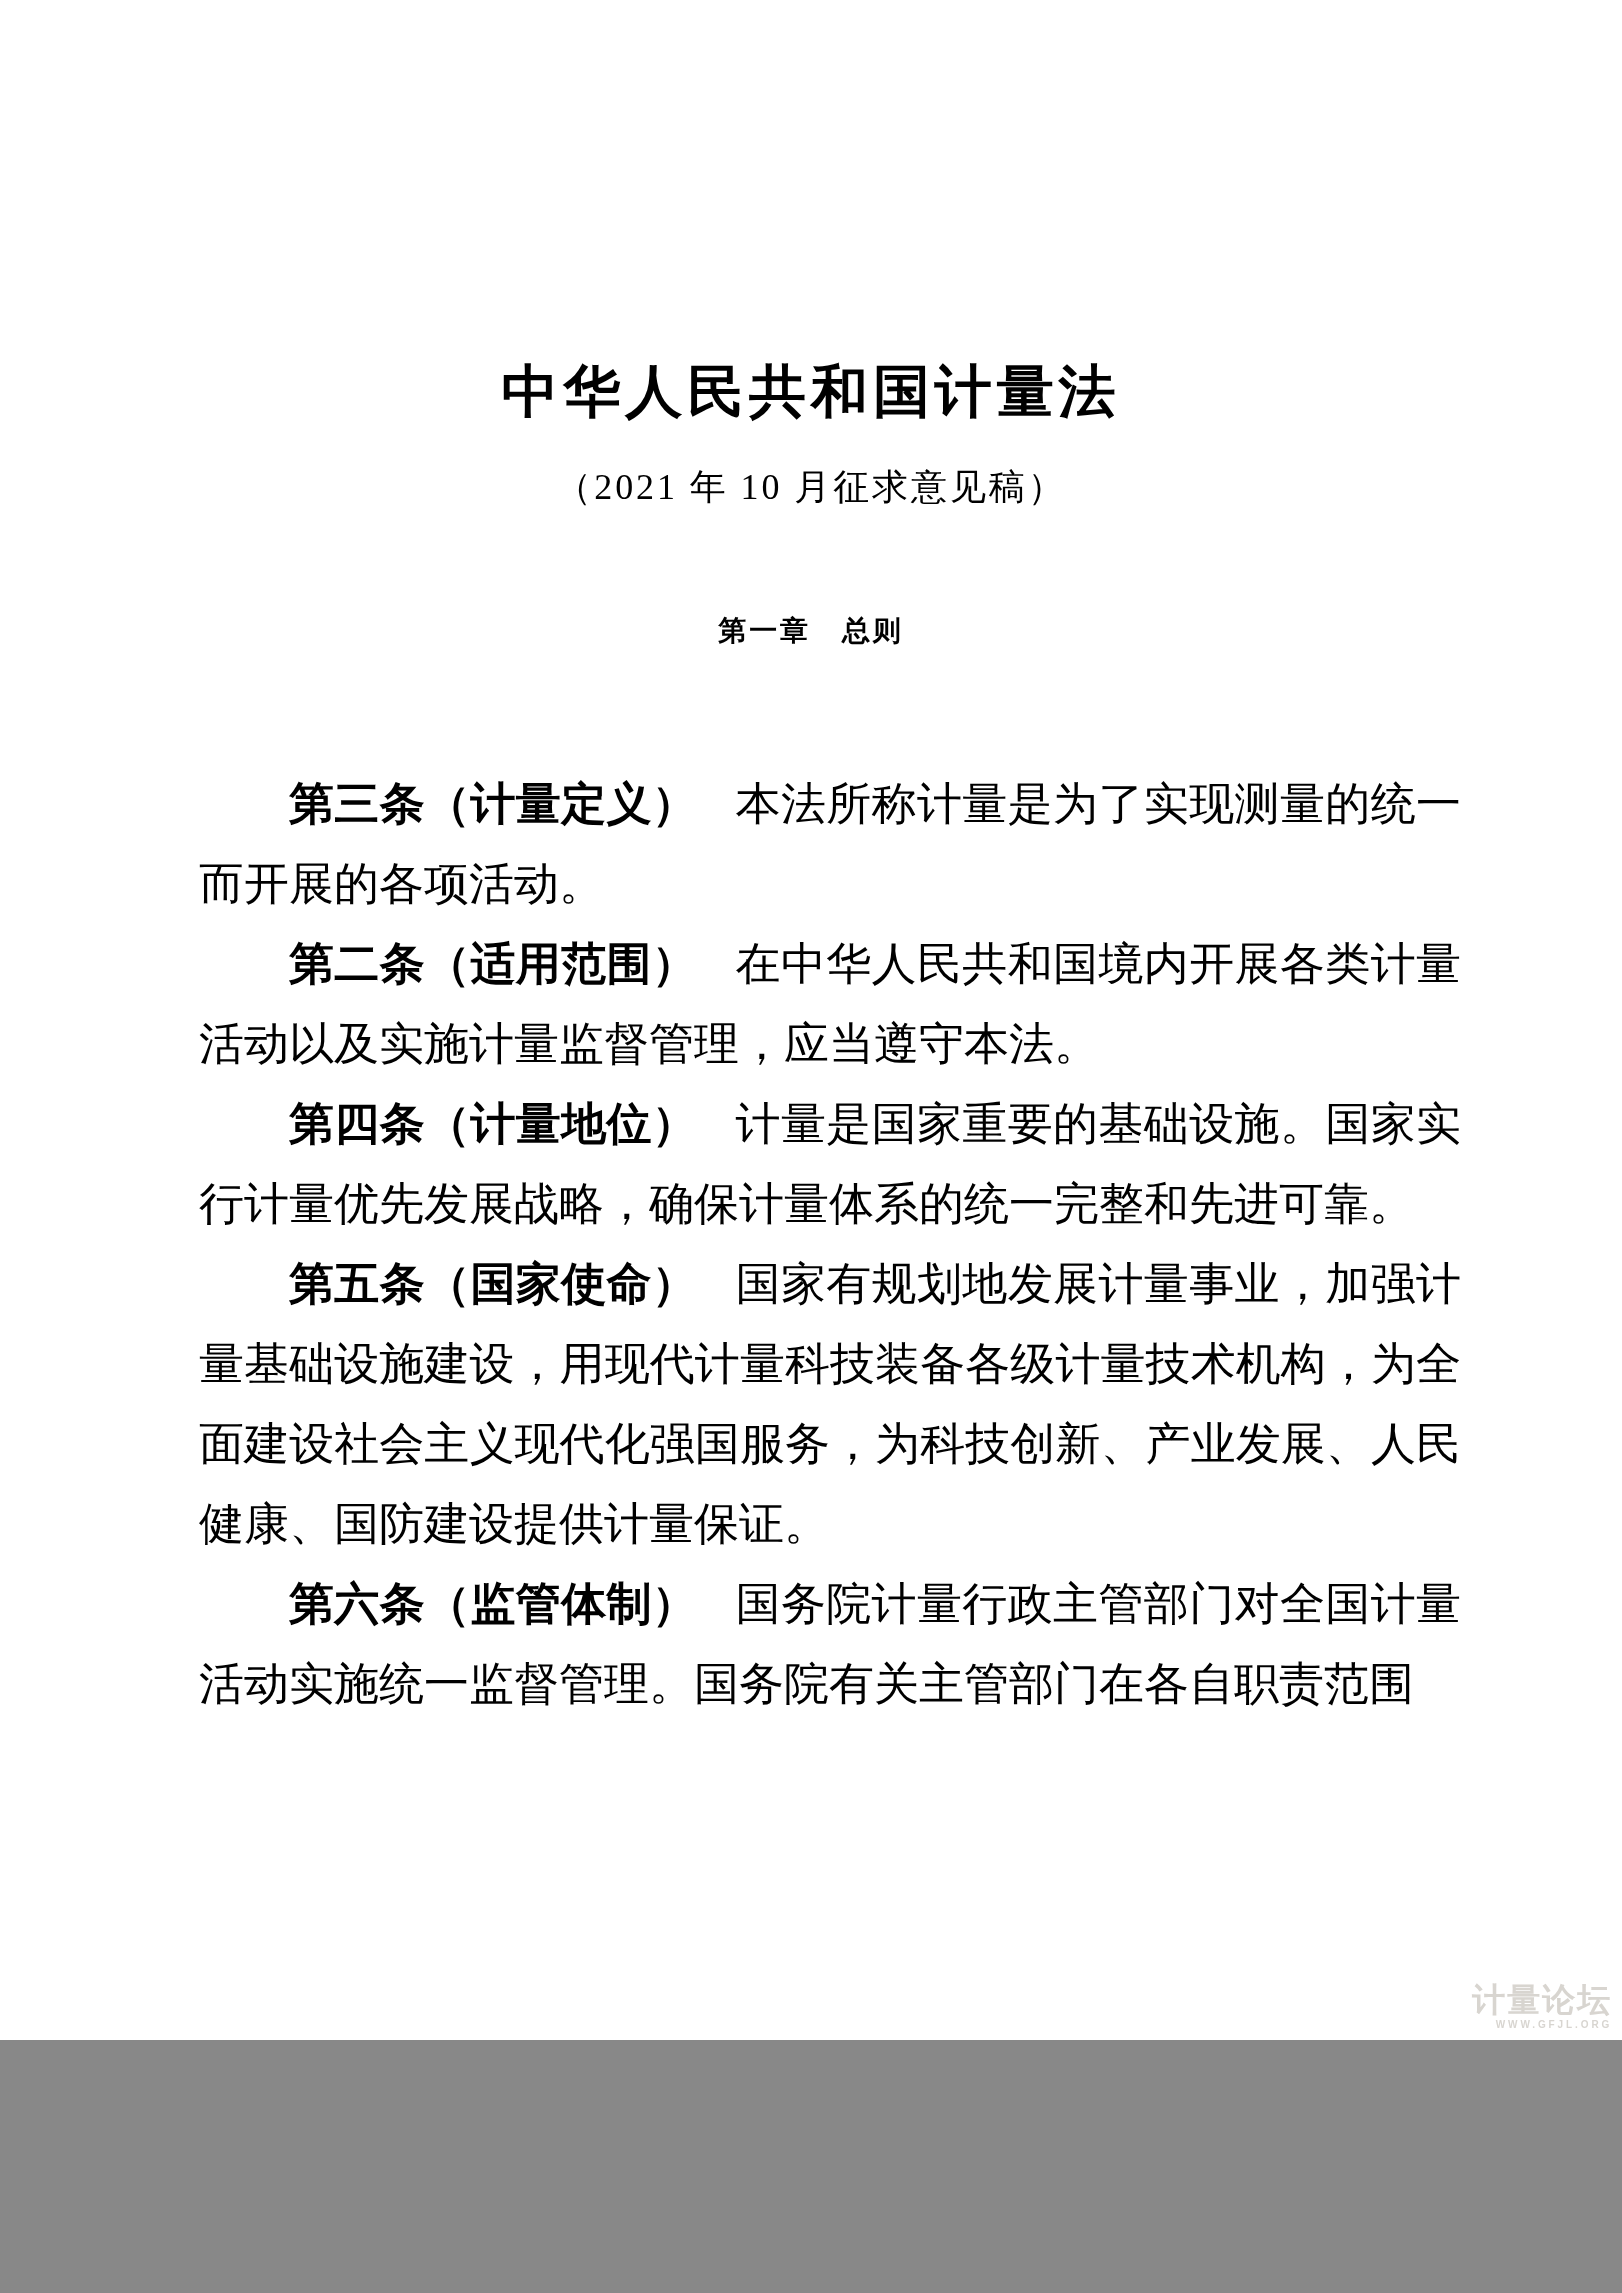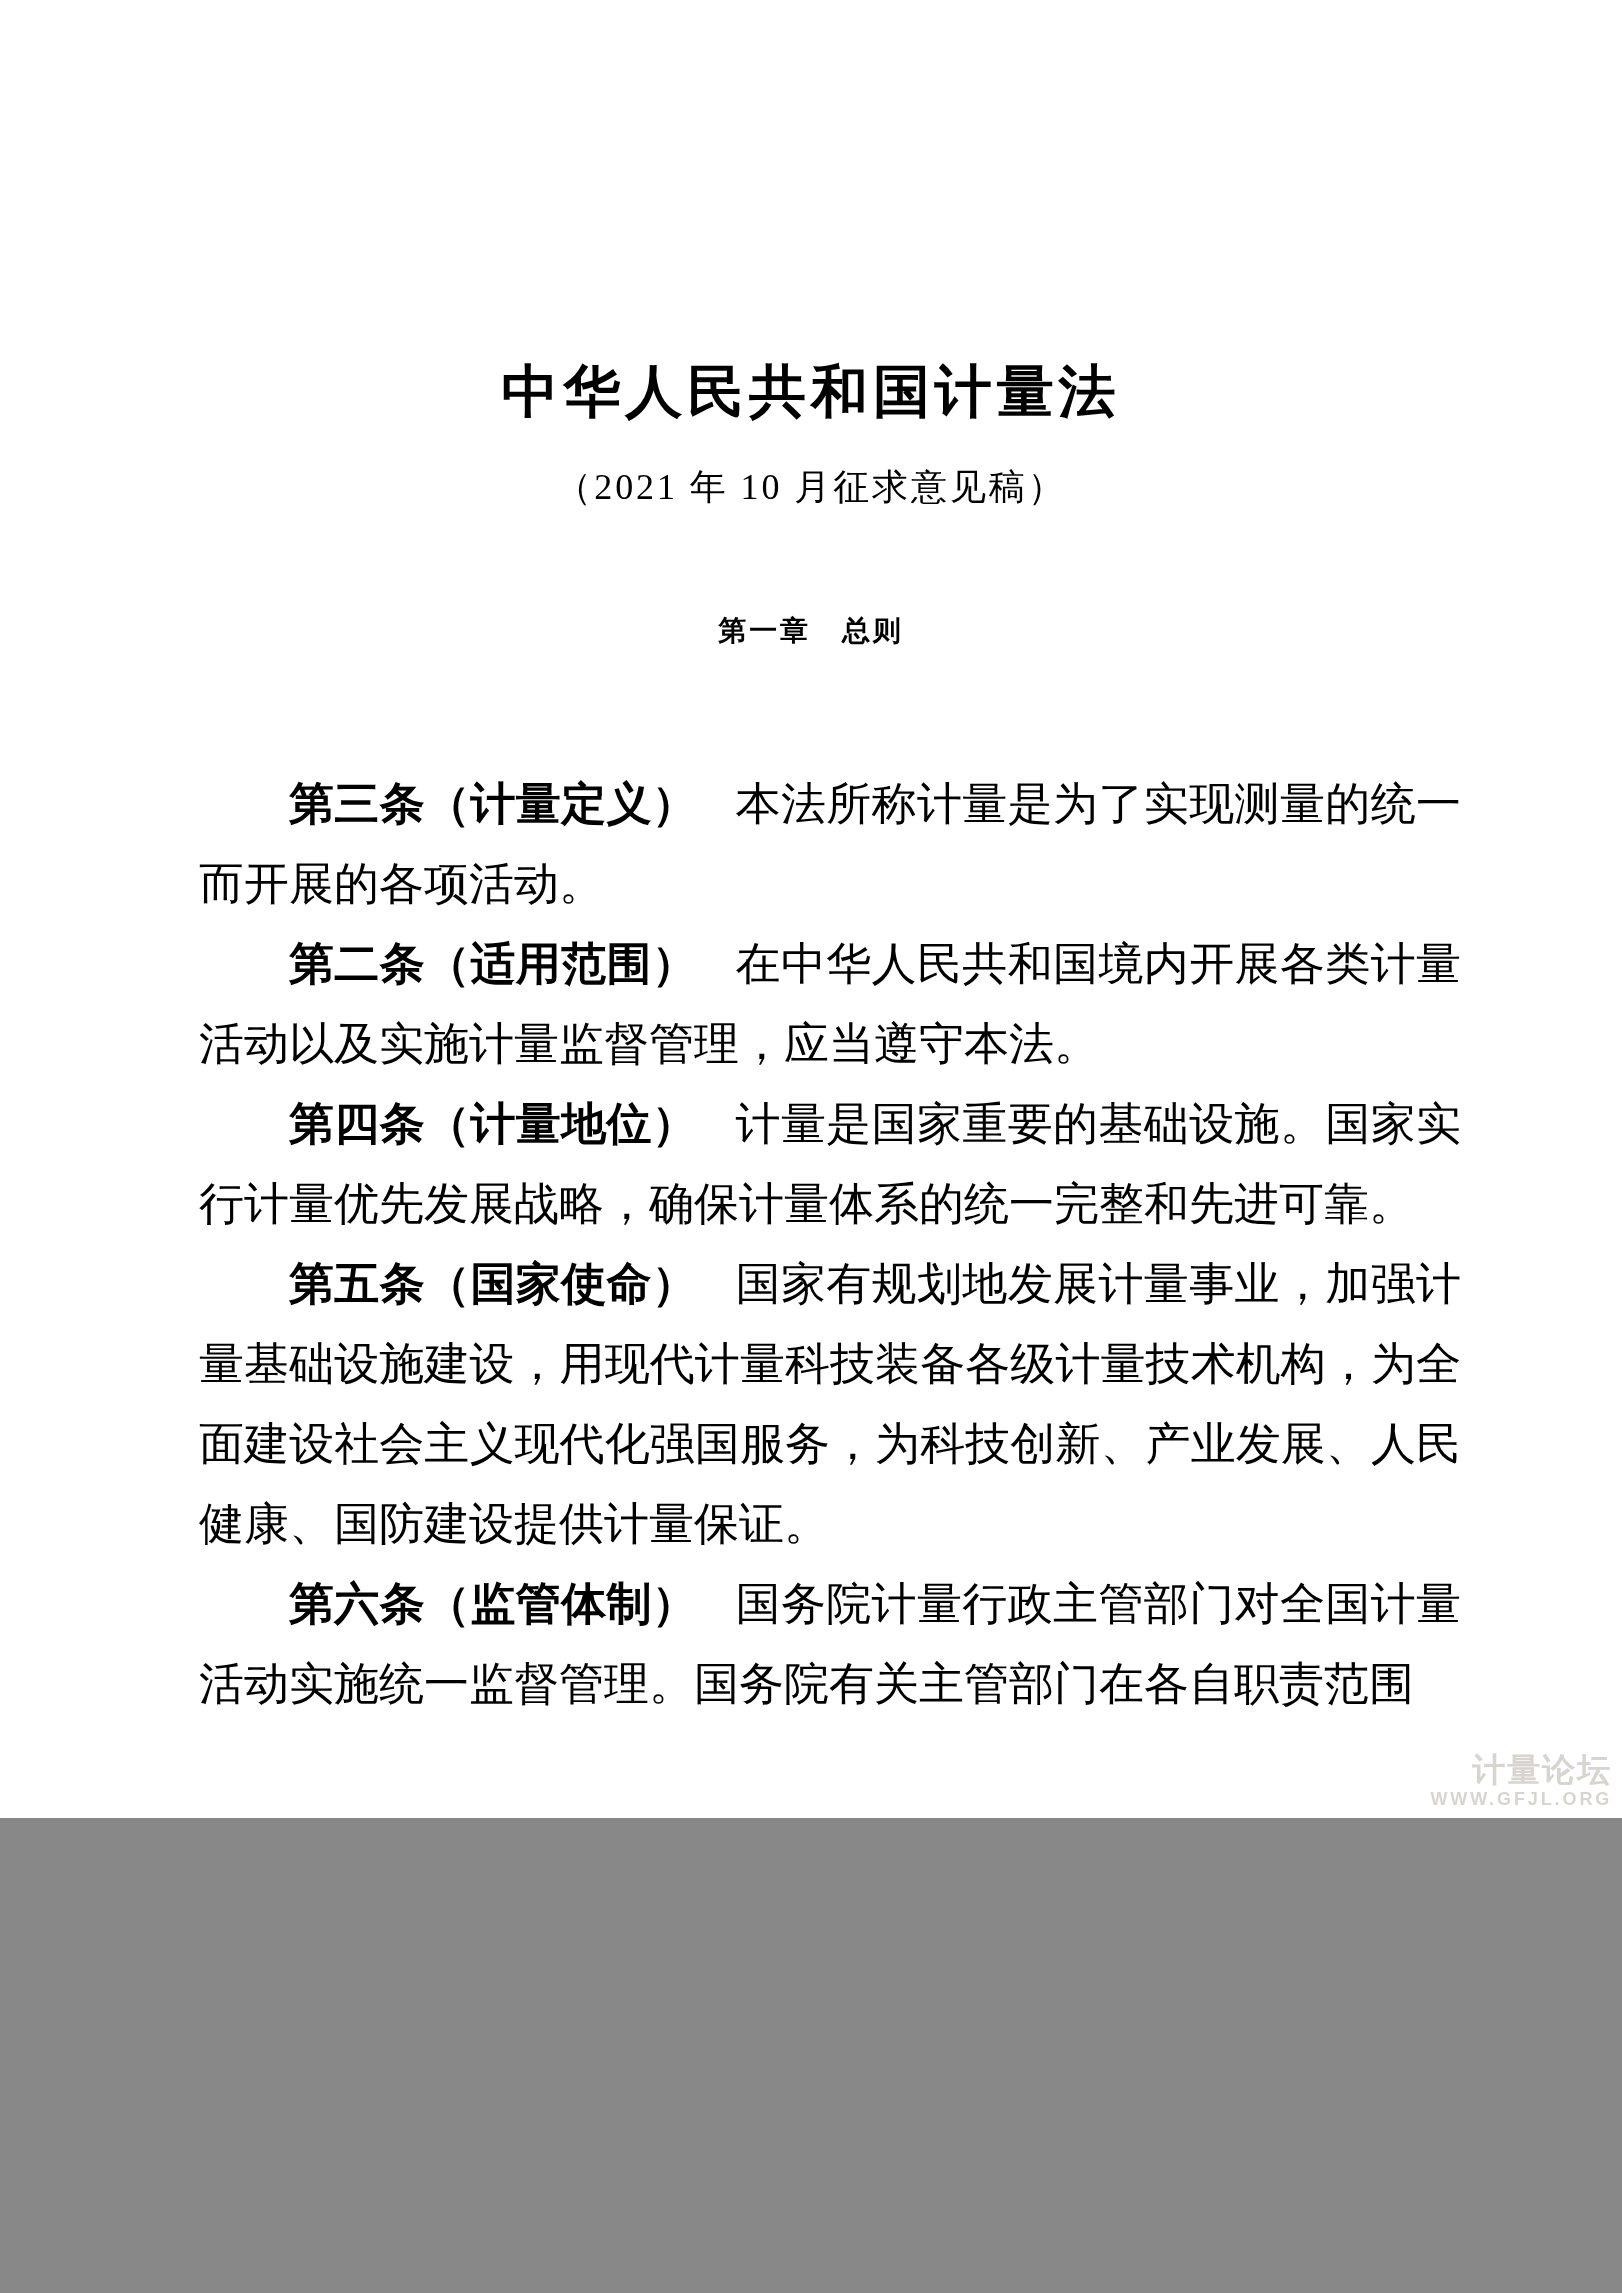--- a/index.html
+++ b/index.html
@@ -3,21 +3,21 @@
 <meta charset="utf-8">
 <style>
   html, body {
     margin: 0;
     padding: 0;
     background: #888;
   }
   .page {
     position: relative;
     width: 1622px;
-    height: 1818px;
+    height: 2040px;
     margin: 0 auto;
     background: #ffffff;
     overflow: hidden;
     color: #000;
   }
   .doc-title {
     margin: 0;
     padding-top: 363px;
     text-align: center;
     font-family: "Liberation Serif", "DejaVu Serif", serif;
@@ -95,21 +95,21 @@
     font-family: "Liberation Sans", "DejaVu Sans", sans-serif;
     font-weight: bold;
     font-size: 33px;
     line-height: 1;
     letter-spacing: 2px;
     text-align: right;
   }
   .watermark-url {
     font-family: "Liberation Sans", "DejaVu Sans", sans-serif;
     font-weight: bold;
-    font-size: 18px;
+    font-size: 10px;
     line-height: 1;
     margin-top: 3.9px;
     letter-spacing: 2.9px;
   }
 </style>
 </head>
 <body>
 
 <div class="page">
 

